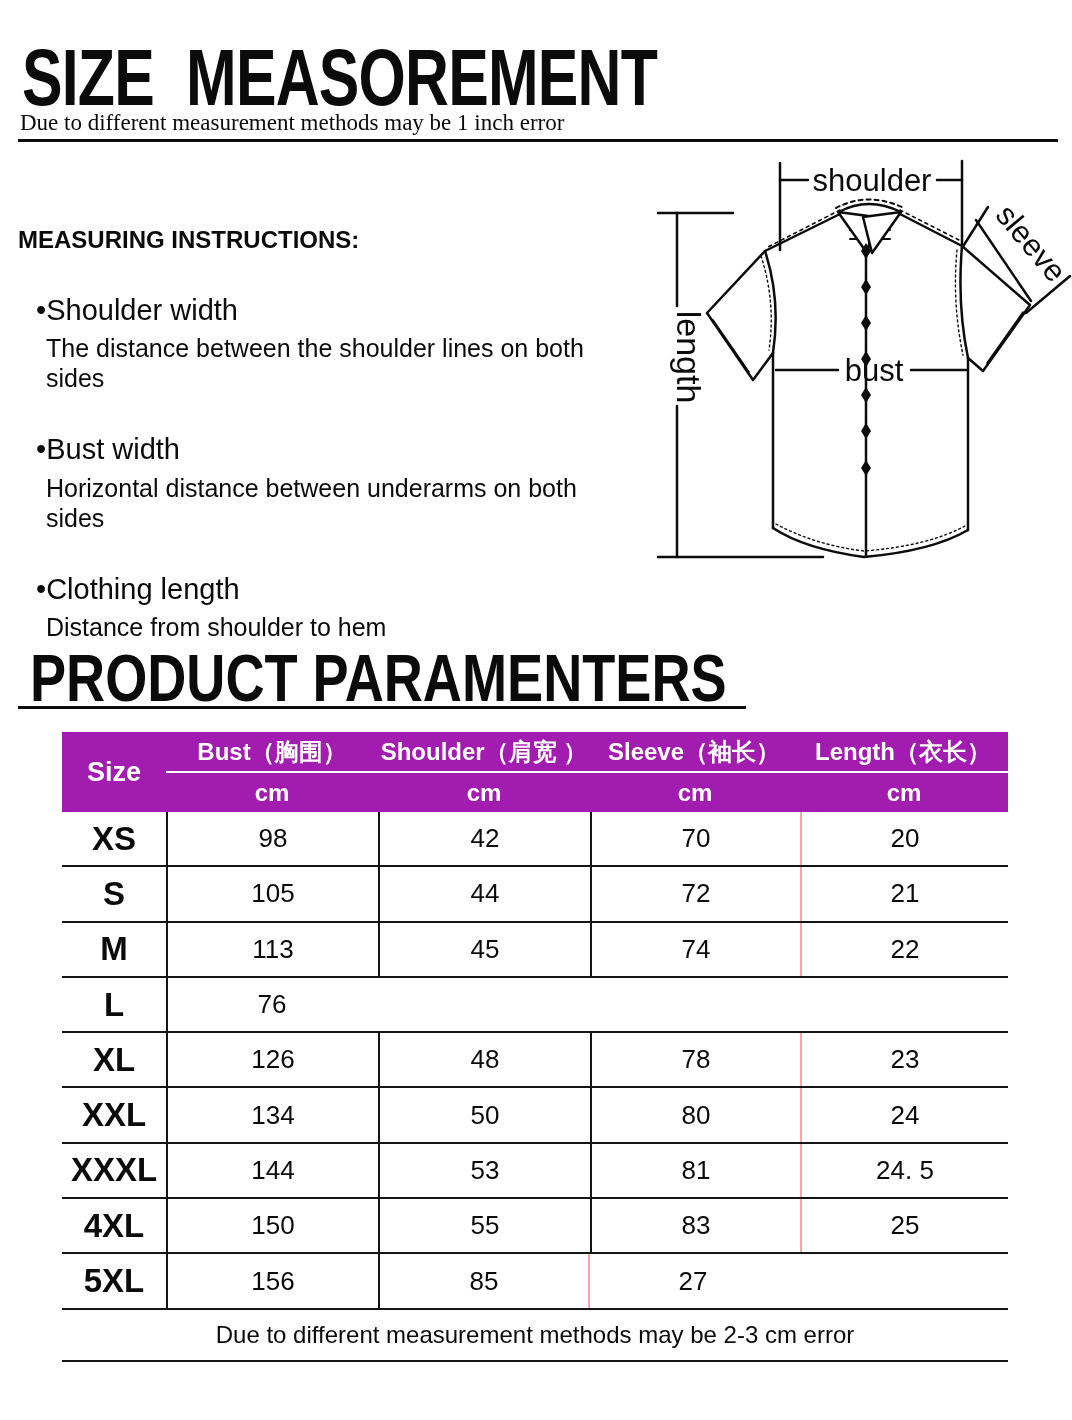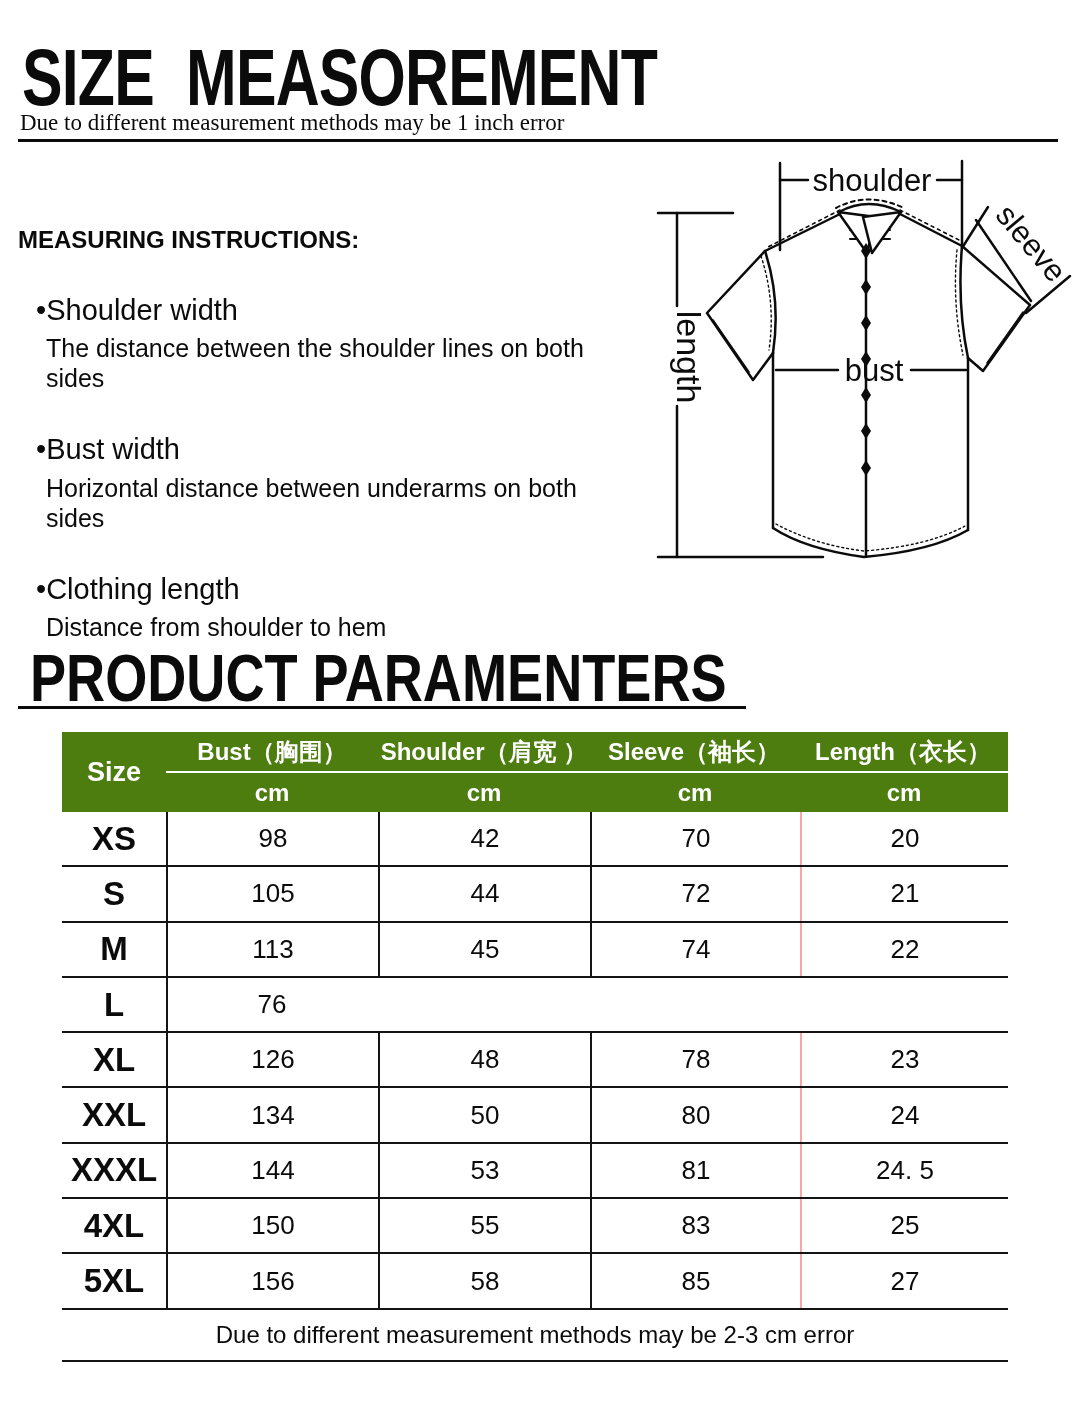--- a/index.html
+++ b/index.html
@@ -20,21 +20,21 @@
   .instr-item{margin-bottom:40px;}
   .instr-term{font-size:29px;color:#0b0b0b;line-height:1.15;}
   .instr-desc{font-size:25px;color:#0b0b0b;margin:6px 0 0 10px;line-height:1.2;}
 
   
   #param-title{left:30px;top:645px;font-size:66px;transform:scale(0.82,1.0);letter-spacing:0px;}
   #param-rule{left:18px;top:706px;width:728px;height:3px;background:#0b0b0b;}
 
   
   #size-table{left:62px;top:732px;width:946px;}
-  #thead{position:relative;height:80px;background:#4d7c0f;color:#fff;}
+  #thead{position:relative;height:80px;background:#a21caf;color:#fff;}
   #corner-cell{position:absolute;left:0;top:0;width:104px;height:80px;display:flex;
                align-items:center;justify-content:center;font-size:27px;font-weight:700;}
   #head-right{margin-left:104px;height:80px;display:flex;flex-direction:column;}
   .head-row{display:flex;align-items:center;height:40px;}
   .head-row.labels{border-bottom:2px solid #ffffff;}
   .hcell{font-size:24px;font-weight:700;text-align:center;}
   .hc0{width:212px;} .hc1{width:212px;} .hc2{width:210px;} .hc3{width:208px;}
   #tbody .trow{display:flex;height:53.3px;border-bottom:2px solid #141414;align-items:center;}
   .tcell{text-align:center;font-size:26px;color:#0b0b0b;height:100%;display:flex;
          align-items:center;justify-content:center;box-sizing:border-box;}
@@ -229,21 +229,20 @@
     <div class="tcell c-size">4XL</div>
     <div class="tcell c0">150</div>
     <div class="tcell c1">55</div>
     <div class="tcell c2">83</div>
     <div class="tcell c3">25</div>
   </div>
 
   <div class="trow">
     <div class="tcell c-size">5XL</div>
     <div class="tcell c0">156</div>
-    <div class="tcell c1">58</div>
     <div class="tcell c2">85</div>
     <div class="tcell c3">27</div>
   </div>
 </div>
     <div id="table-note">Due to different measurement methods may be 2-3 cm error</div>
   </div>
 
 </div>
 
 </body></html>

